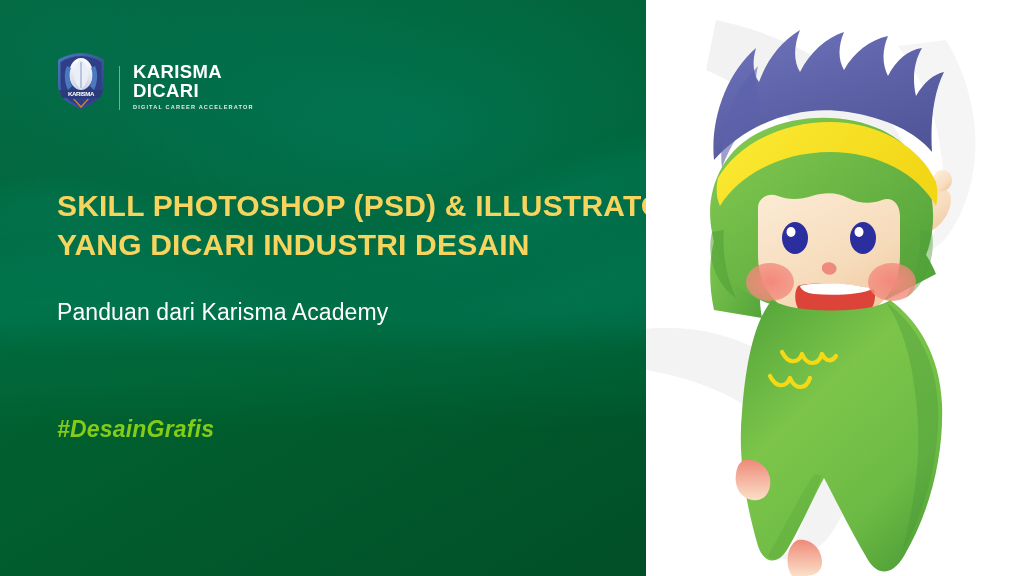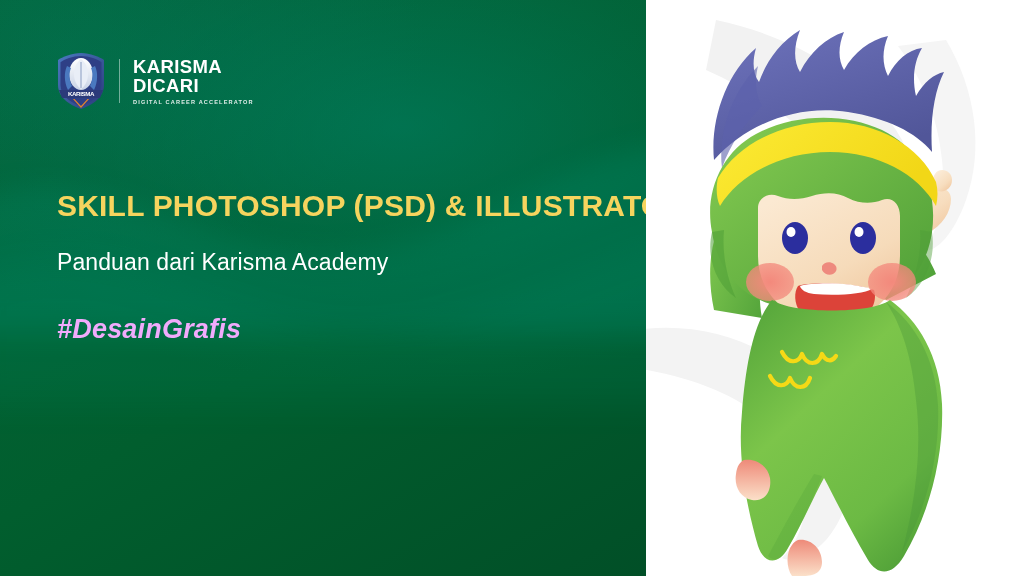--- a/index.html
+++ b/index.html
@@ -45,21 +45,21 @@
     width:125%; height:40%;
     opacity:.30;
     filter:blur(18px);
   }
   .wave2 svg { width:100%; height:100%; display:block; }
 
   
   .logo-block {
     position:absolute;
     left:55px; top:52px;
-    display:flex; align-items:center; gap:0;
+    display:flex; align-items:flex-end; gap:0;
     z-index:6;
   }
   .logo-emblem { width:52px; height:58px; display:block; flex:none; }
   .logo-divider {
     width:1px; height:44px;
     background:rgba(255,255,255,.45);
     margin:0 13px 0 12px;
     flex:none;
   }
   .logo-words { display:flex; flex-direction:column; justify-content:center; }
@@ -87,32 +87,32 @@
     color:#F6D45E;
     font-size:30px;
     font-weight:bold;
     line-height:1.30;
     letter-spacing:.2px;
     text-transform:uppercase;
   }
   .headline .hl-line { display:block; white-space:nowrap; }
 
   .subtitle {
-    margin-top:23px;
+    margin-top:34px;
     color:#ffffff;
     font-size:23px;
     font-weight:normal;
     letter-spacing:.1px;
     line-height:1.3;
   }
 
   .hashtag {
-    margin-top:36px;
-    color:#f0abfc;
-    font-size:27px;
+    margin-top:88px;
+    color:#84cc16;
+    font-size:23px;
     font-weight:bold;
     font-style:italic;
     letter-spacing:.2px;
   }
 
   
   .right-panel {
     position:absolute;
     left:646px; top:0;
     width:378px; height:576px;
@@ -183,20 +183,21 @@
       <div class="logo-words">
         <div class="logo-name">KARISMA</div>
         <div class="logo-name">DICARI</div>
         <div class="logo-tag">DIGITAL  CAREER  ACCELERATOR</div>
       </div>
     </div>
 
     <div class="content">
       <div class="headline">
         <span class="hl-line">SKILL PHOTOSHOP (PSD) &amp; ILLUSTRATOR</span>
+        <span class="hl-line">YANG DICARI INDUSTRI DESAIN</span>
       </div>
       <div class="subtitle">Panduan dari Karisma Academy</div>
       <div class="hashtag">#DesainGrafis</div>
     </div>
   </div>
 
   <div class="right-panel">
 
     <svg class="swirl" viewBox="0 0 378 576" preserveAspectRatio="none" aria-hidden="true">
       <path d="M70,20 C140,35 210,70 250,130 C285,185 280,240 245,275 C225,296 200,300 188,292 C205,280 218,255 214,225 C206,168 150,110 60,70 Z" fill="#F2F2F2"></path>

